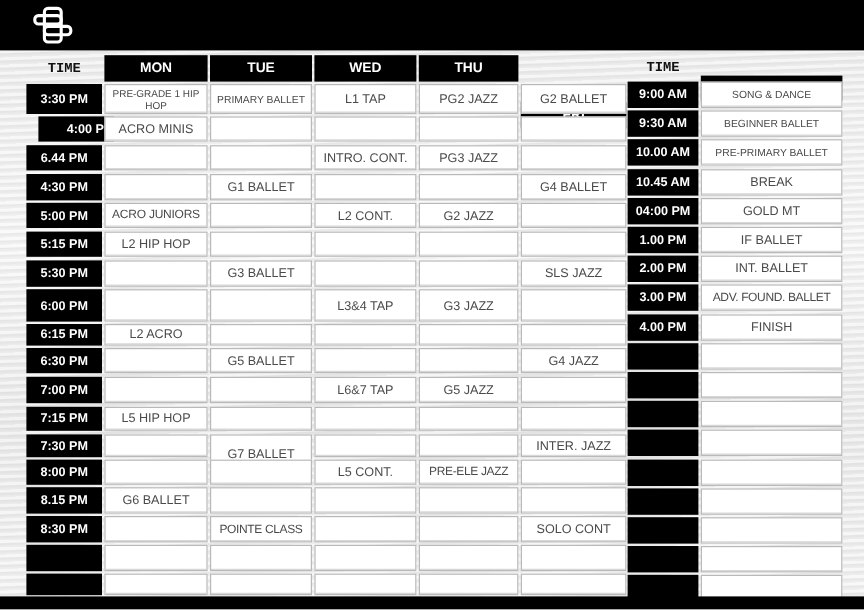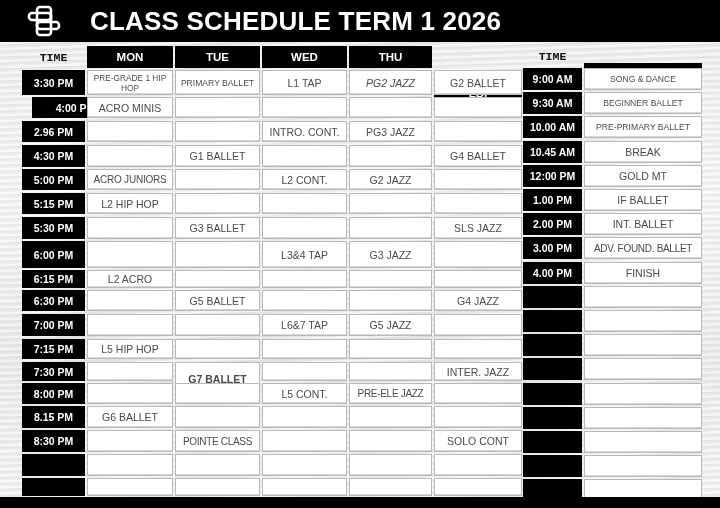--- a/index.html
+++ b/index.html
@@ -61,43 +61,42 @@
 <div class="texture"></div>
 
 <div class="titlebar">
   <svg class="logo" viewBox="0 0 36 32">
     <g fill="none" stroke="#fff" stroke-width="2.6" stroke-linejoin="round">
       <rect x="11" y="2" width="14" height="28" rx="3"></rect>
       <rect x="3" y="8" width="22" height="7" rx="3"></rect>
       <rect x="11" y="17" width="22" height="7" rx="3"></rect>
     </g>
   </svg>
-  <div class="title">CLASS SCHEDULE TERM 1 2026</div>
 </div>
 
 <div id="weekday-grid">
   <div class="cell hdr-time" style="left:22px;top:46px;width:63px;height:22px;">TIME</div>
   <div class="cell hdr" style="left:87px;top:46px;width:86px;height:22px;">MON</div>
   <div class="cell hdr" style="left:175px;top:46px;width:85px;height:22px;">TUE</div>
   <div class="cell hdr" style="left:262px;top:46px;width:85px;height:22px;">WED</div>
   <div class="cell hdr" style="left:349px;top:46px;width:83px;height:22px;">THU</div>
   <div class="cell hdr" style="left:434px;top:46px;width:88px;height:22px;margin-top:39px;">FRI</div>
 <div class="cell time" style="left: 22px; top: 70px; width: 63px; height: 25px;">3:30 PM</div>
     <div class="cell slot small" style="left: 87px; top: 70px; width: 86px; height: 25px;">PRE-GRADE 1 HIP HOP</div>
     <div class="cell slot sat-small" style="left: 175px; top: 70px; width: 85px; height: 25px;">PRIMARY BALLET</div>
     <div class="cell slot" style="left: 262px; top: 70px; width: 85px; height: 25px;">L1 TAP</div>
-    <div class="cell slot" style="left: 349px; top: 70px; width: 83px; height: 25px; font-style: italic;">PG2 JAZZ</div>
+    <div class="cell slot" style="left: 349px; top: 70px; width: 83px; height: 25px;">PG2 JAZZ</div>
     <div class="cell slot" style="left: 434px; top: 70px; width: 88px; height: 25px;">G2 BALLET</div>
     <div class="cell time" style="left: 32px; top: 97px; width: 63px; height: 21px; padding-left: 24px;">4:00 PM</div>
     <div class="cell slot" style="left: 87px; top: 97px; width: 86px; height: 21px;">ACRO MINIS</div>
     <div class="cell slot" style="left: 175px; top: 97px; width: 85px; height: 21px;"></div>
     <div class="cell slot" style="left: 262px; top: 97px; width: 85px; height: 21px;"></div>
     <div class="cell slot" style="left: 349px; top: 97px; width: 83px; height: 21px;"></div>
     <div class="cell slot" style="left: 434px; top: 97px; width: 88px; height: 21px;"></div>
-    <div class="cell time" style="left: 22px; top: 121px; width: 63px; height: 21px;">2.96 PM</div>
+    <div class="cell time" style="left: 22px; top: 121px; width: 63px; height: 21px;">6.44 PM</div>
     <div class="cell slot" style="left: 87px; top: 121px; width: 86px; height: 21px;"></div>
     <div class="cell slot" style="left: 175px; top: 121px; width: 85px; height: 21px;"></div>
     <div class="cell slot" style="left: 262px; top: 121px; width: 85px; height: 21px;">INTRO. CONT.</div>
     <div class="cell slot" style="left: 349px; top: 121px; width: 83px; height: 21px;">PG3 JAZZ</div>
     <div class="cell slot" style="left: 434px; top: 121px; width: 88px; height: 21px;"></div>
     <div class="cell time" style="left: 22px; top: 145px; width: 63px; height: 22px;">4:30 PM</div>
     <div class="cell slot" style="left: 87px; top: 145px; width: 86px; height: 22px;"></div>
     <div class="cell slot" style="left: 175px; top: 145px; width: 85px; height: 22px;">G1 BALLET</div>
     <div class="cell slot" style="left: 262px; top: 145px; width: 85px; height: 22px;"></div>
     <div class="cell slot" style="left: 349px; top: 145px; width: 83px; height: 22px;"></div>
@@ -145,21 +144,21 @@
     <div class="cell slot" style="left: 349px; top: 314px; width: 83px; height: 22px;">G5 JAZZ</div>
     <div class="cell slot" style="left: 434px; top: 314px; width: 88px; height: 22px;"></div>
     <div class="cell time" style="left: 22px; top: 339px; width: 63px; height: 20px;">7:15 PM</div>
     <div class="cell slot" style="left: 87px; top: 339px; width: 86px; height: 20px;">L5 HIP HOP</div>
     <div class="cell slot" style="left: 175px; top: 339px; width: 85px; height: 20px;"></div>
     <div class="cell slot" style="left: 262px; top: 339px; width: 85px; height: 20px;"></div>
     <div class="cell slot" style="left: 349px; top: 339px; width: 83px; height: 20px;"></div>
     <div class="cell slot" style="left: 434px; top: 339px; width: 88px; height: 20px;"></div>
     <div class="cell time" style="left: 22px; top: 362px; width: 63px; height: 19px;">7:30 PM</div>
     <div class="cell slot" style="left: 87px; top: 362px; width: 86px; height: 19px;"></div>
-    <div class="cell slot" style="left: 175px; top: 362px; width: 85px; height: 33px; font-weight: bold;">G7 BALLET</div>
+    <div class="cell slot" style="left: 175px; top: 362px; width: 85px; height: 33px;">G7 BALLET</div>
     <div class="cell slot" style="left: 262px; top: 362px; width: 85px; height: 19px;"></div>
     <div class="cell slot" style="left: 349px; top: 362px; width: 83px; height: 19px;"></div>
     <div class="cell slot" style="left: 434px; top: 362px; width: 88px; height: 19px;">INTER. JAZZ</div>
     <div class="cell time" style="left: 22px; top: 383px; width: 63px; height: 21px;">8:00 PM</div>
     <div class="cell slot" style="left: 87px; top: 383px; width: 86px; height: 21px;"></div>
     <div class="cell slot" style="left: 175px; top: 383px; width: 85px; height: 21px;"></div>
     <div class="cell slot" style="left: 262px; top: 383px; width: 85px; height: 21px;">L5 CONT.</div>
     <div class="cell slot fit" style="left: 349px; top: 383px; width: 83px; height: 21px;">PRE-ELE JAZZ</div>
     <div class="cell slot" style="left: 434px; top: 383px; width: 88px; height: 21px;"></div>
     <div class="cell time" style="left: 22px; top: 406px; width: 63px; height: 22px;">8.15 PM</div>
@@ -192,21 +191,21 @@
   <div class="cell hdr-time" style="left:523px;top:46px;width:59px;height:21px;">TIME</div>
   <div class="cell hdr" style="left:584px;top:63px;width:118px;height:21px;">SAT</div>
 <div class="cell time" style="left: 523px; top: 68px; width: 59px; height: 22px;">9:00 AM</div>
     <div class="cell slot sat-small" style="left: 584px; top: 68px; width: 118px; height: 22px;">SONG &amp; DANCE</div>
     <div class="cell time" style="left: 523px; top: 92.2px; width: 59px; height: 22px;">9:30 AM</div>
     <div class="cell slot sat-small" style="left: 584px; top: 92.2px; width: 118px; height: 22px;">BEGINNER BALLET</div>
     <div class="cell time" style="left: 523px; top: 116.4px; width: 59px; height: 22px;">10.00 AM</div>
     <div class="cell slot sat-small" style="left: 584px; top: 116.4px; width: 118px; height: 22px;">PRE-PRIMARY BALLET</div>
     <div class="cell time" style="left: 523px; top: 140.6px; width: 59px; height: 22px;">10.45 AM</div>
     <div class="cell slot" style="left: 584px; top: 140.6px; width: 118px; height: 22px;">BREAK</div>
-    <div class="cell time" style="left: 523px; top: 164.8px; width: 59px; height: 22px;">12:00 PM</div>
+    <div class="cell time" style="left: 523px; top: 164.8px; width: 59px; height: 22px;">04:00 PM</div>
     <div class="cell slot" style="left: 584px; top: 164.8px; width: 118px; height: 22px;">GOLD MT</div>
     <div class="cell time" style="left: 523px; top: 189px; width: 59px; height: 22px;">1.00 PM</div>
     <div class="cell slot" style="left: 584px; top: 189px; width: 118px; height: 22px;">IF BALLET</div>
     <div class="cell time" style="left: 523px; top: 213.2px; width: 59px; height: 22px;">2.00 PM</div>
     <div class="cell slot" style="left: 584px; top: 213.2px; width: 118px; height: 22px;">INT. BALLET</div>
     <div class="cell time" style="left: 523px; top: 237.4px; width: 59px; height: 22px;">3.00 PM</div>
     <div class="cell slot fit" style="left: 584px; top: 237.4px; width: 118px; height: 22px;">ADV. FOUND. BALLET</div>
     <div class="cell time" style="left: 523px; top: 261.6px; width: 59px; height: 22px;">4.00 PM</div>
     <div class="cell slot" style="left: 584px; top: 261.6px; width: 118px; height: 22px;">FINISH</div>
     <div class="cell time" style="left: 523px; top: 285.8px; width: 59px; height: 22px;"></div>

